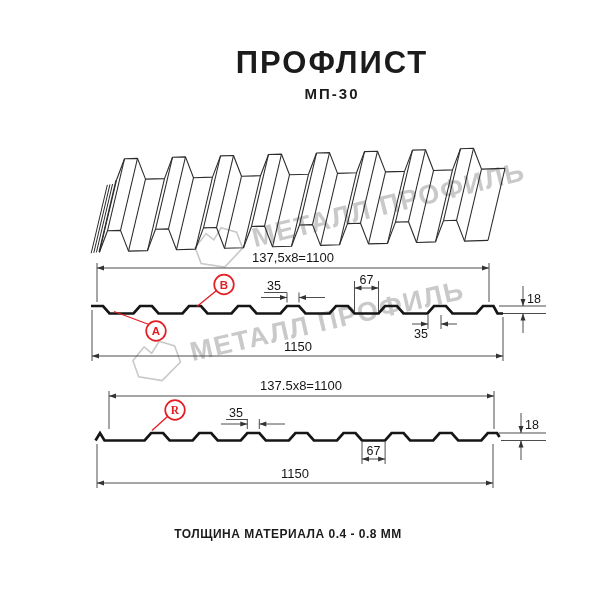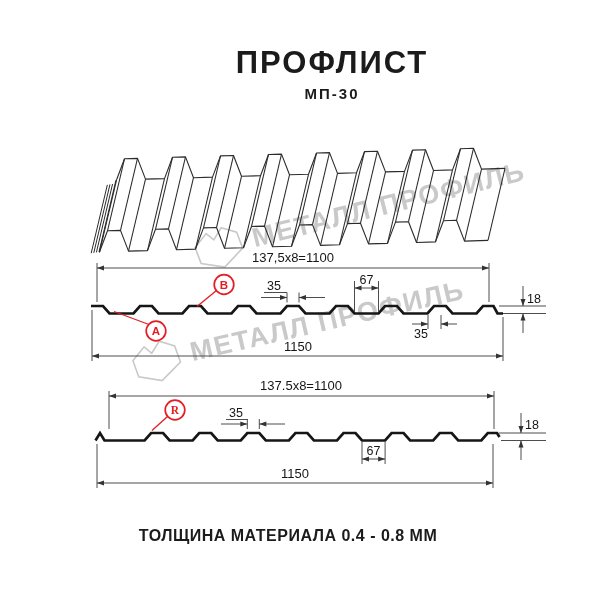--- a/index.html
+++ b/index.html
@@ -9,21 +9,21 @@
   }
   .header{position:absolute;top:46px;left:0;width:600px;text-align:center;margin-left:32px;}
   .title{
     font-size:31px;font-weight:800;letter-spacing:2px;color:#1b1b1b;line-height:1.1;
   }
   .subtitle{
     margin-top:5px;font-size:15px;font-weight:600;letter-spacing:2px;color:#1b1b1b;
   }
   .footer{
     position:absolute;top:527px;left:0;width:576px;text-align:center;
-    font-size:16px;font-weight:700;letter-spacing:0.5px;color:#1b1b1b;
+    font-size:12px;font-weight:700;letter-spacing:0.5px;color:#1b1b1b;
   }
   #main-svg{position:absolute;left:0;top:0;}
 </style>
 </head>
 <body>
 
 <div id="stage">
   <div class="header">
     <div class="title">ПРОФЛИСТ</div>
     <div class="subtitle">МП-30</div>

